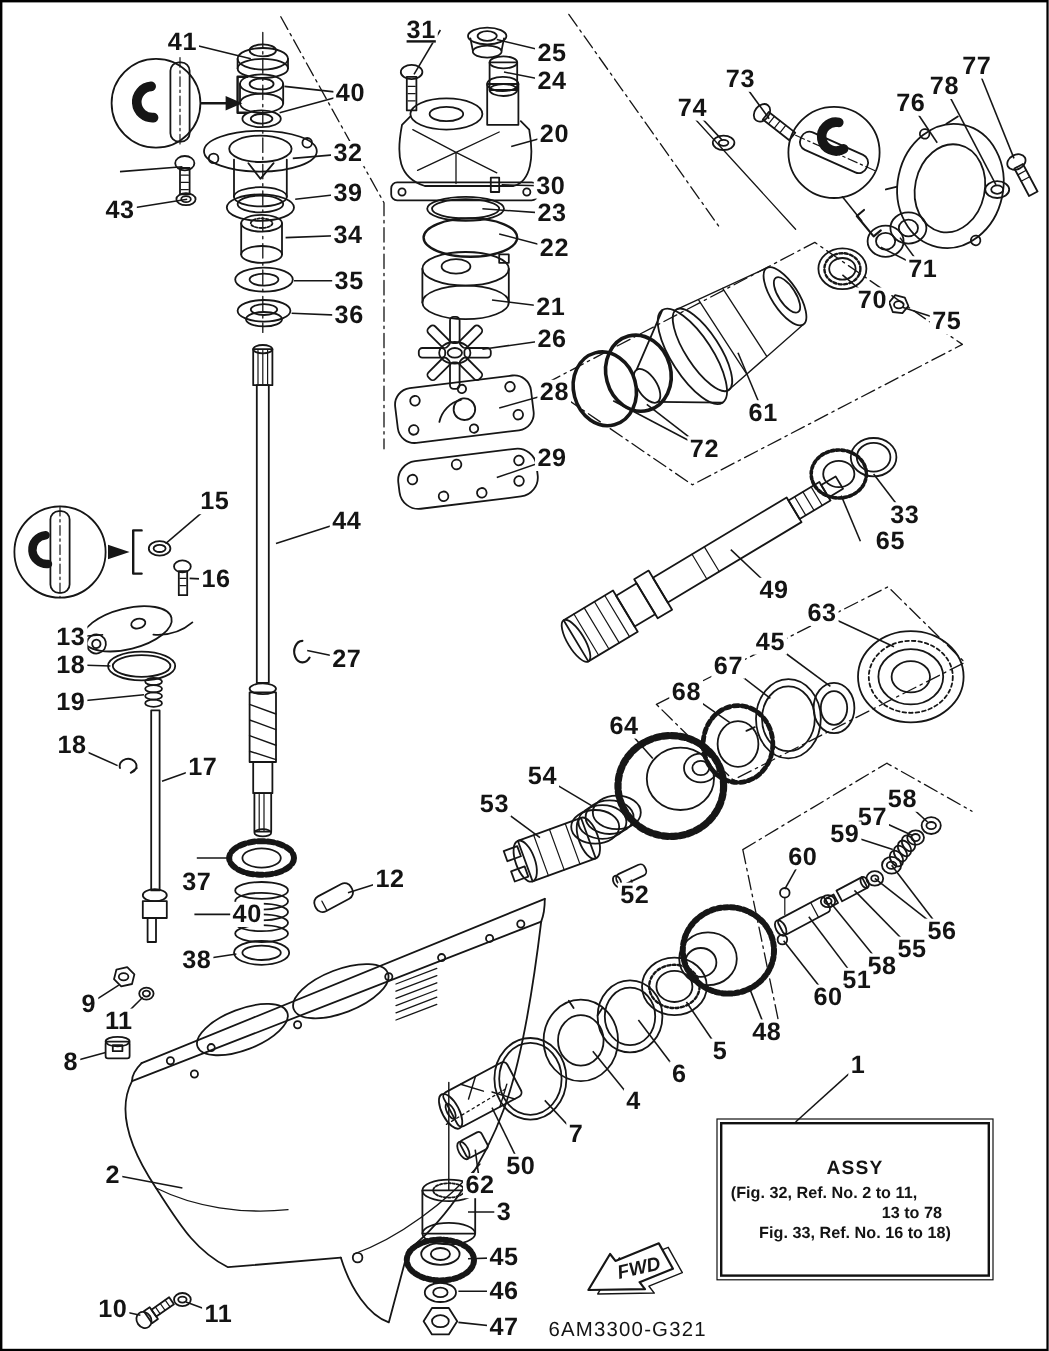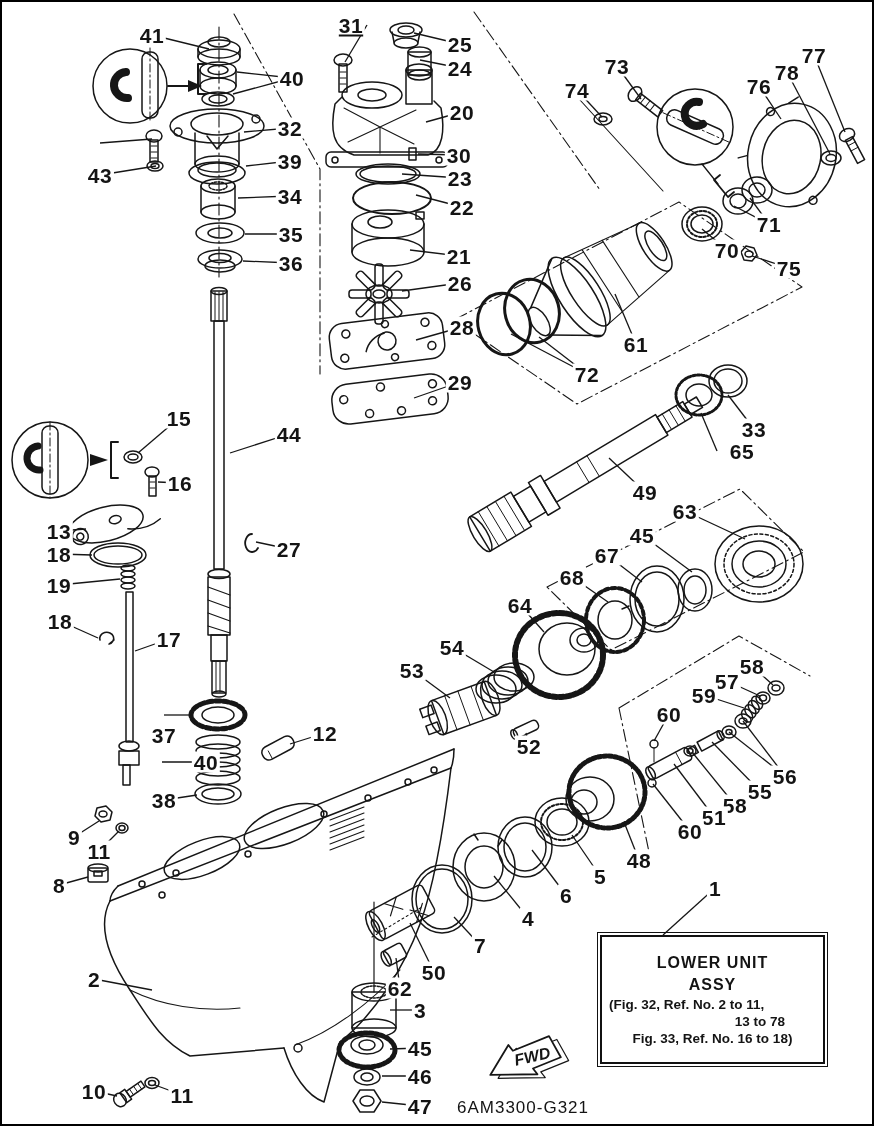--- a/index.html
+++ b/index.html
@@ -608,21 +608,20 @@
       <div class="part-label" style="left: 418px; top: 1046px;">45</div>
       <div class="part-label" style="left: 418px; top: 1074px;">46</div>
       <div class="part-label" style="left: 418px; top: 1104px;">47</div>
       <div class="part-label" style="left: 92px; top: 1089px;">10</div>
       <div class="part-label" style="left: 180px; top: 1093px;">11</div>
       <div class="part-label" style="left: 713px; top: 886px;">1</div>
     </div>
 
 
   <div id="infobox">
-    <div class="ib-l1">LOWER UNIT</div>
     <div class="ib-l2">ASSY</div>
     <div class="ib-l3">(Fig. 32, Ref. No. 2 to 11,</div>
     <div class="ib-l4">13 to 78</div>
     <div class="ib-l5">Fig. 33, Ref. No. 16 to 18)</div>
   </div>
 
   <div id="code">6AM3300-G321</div>
 </div>
 
 </body></html>

